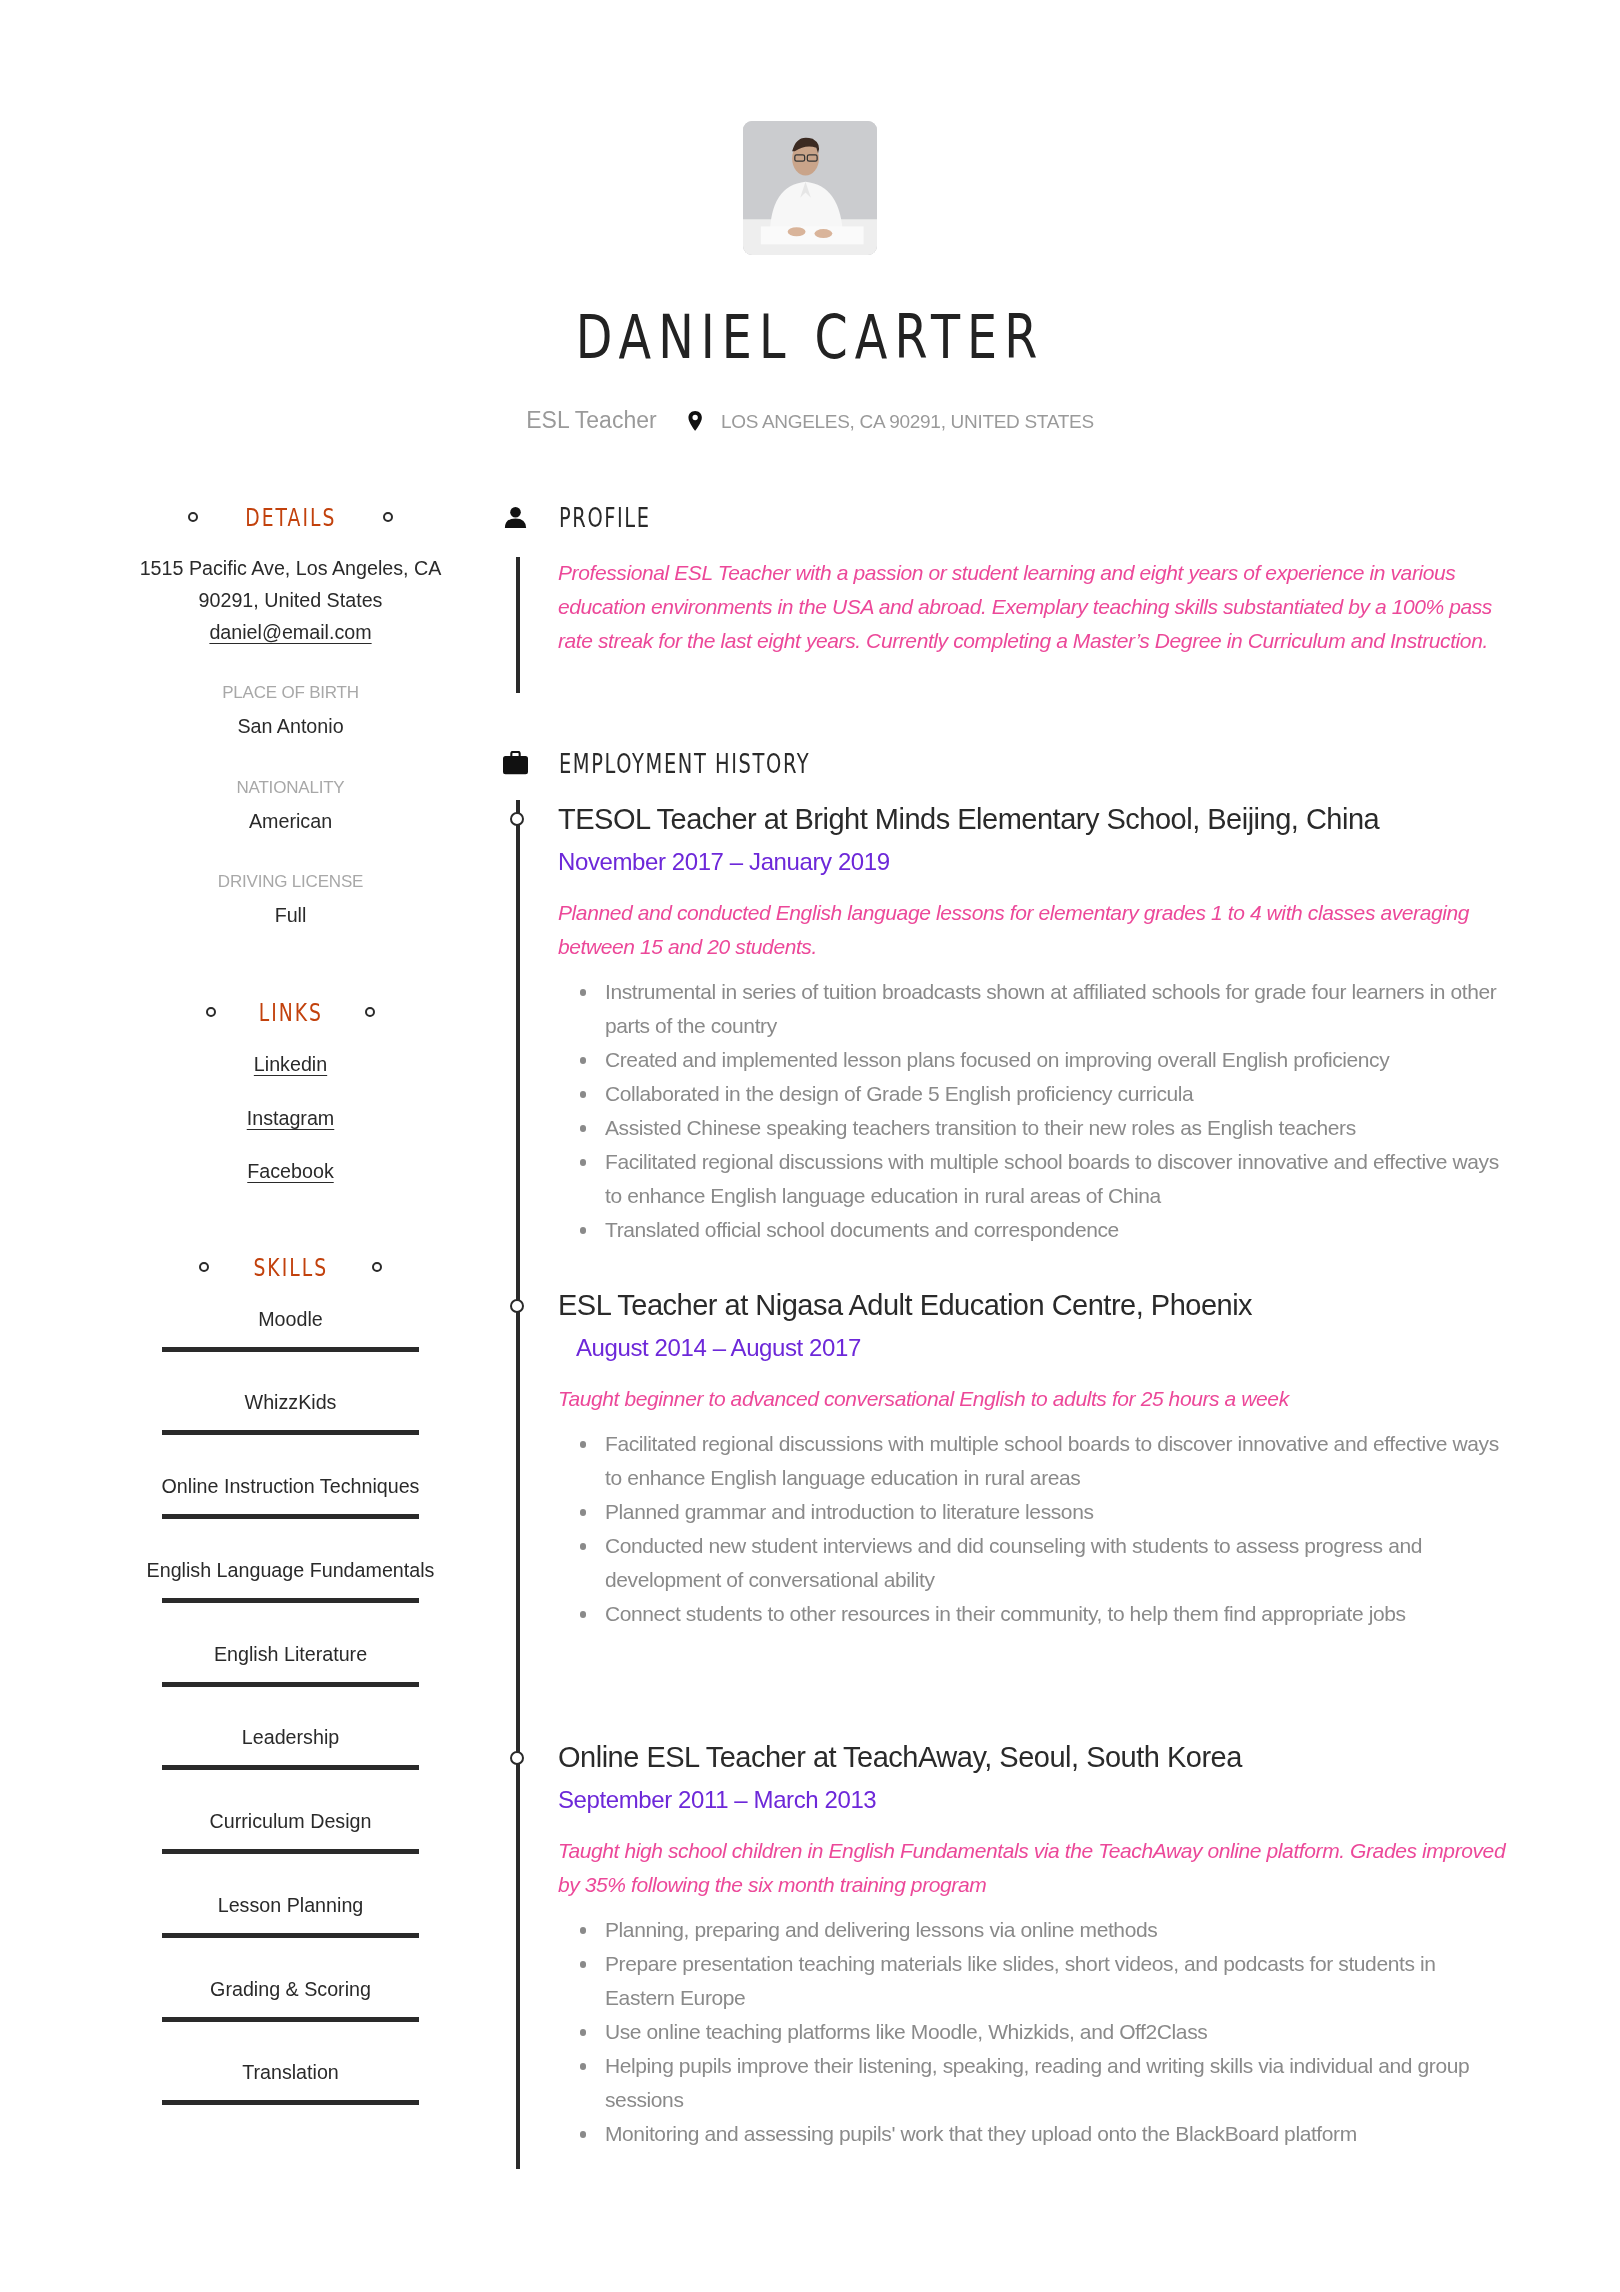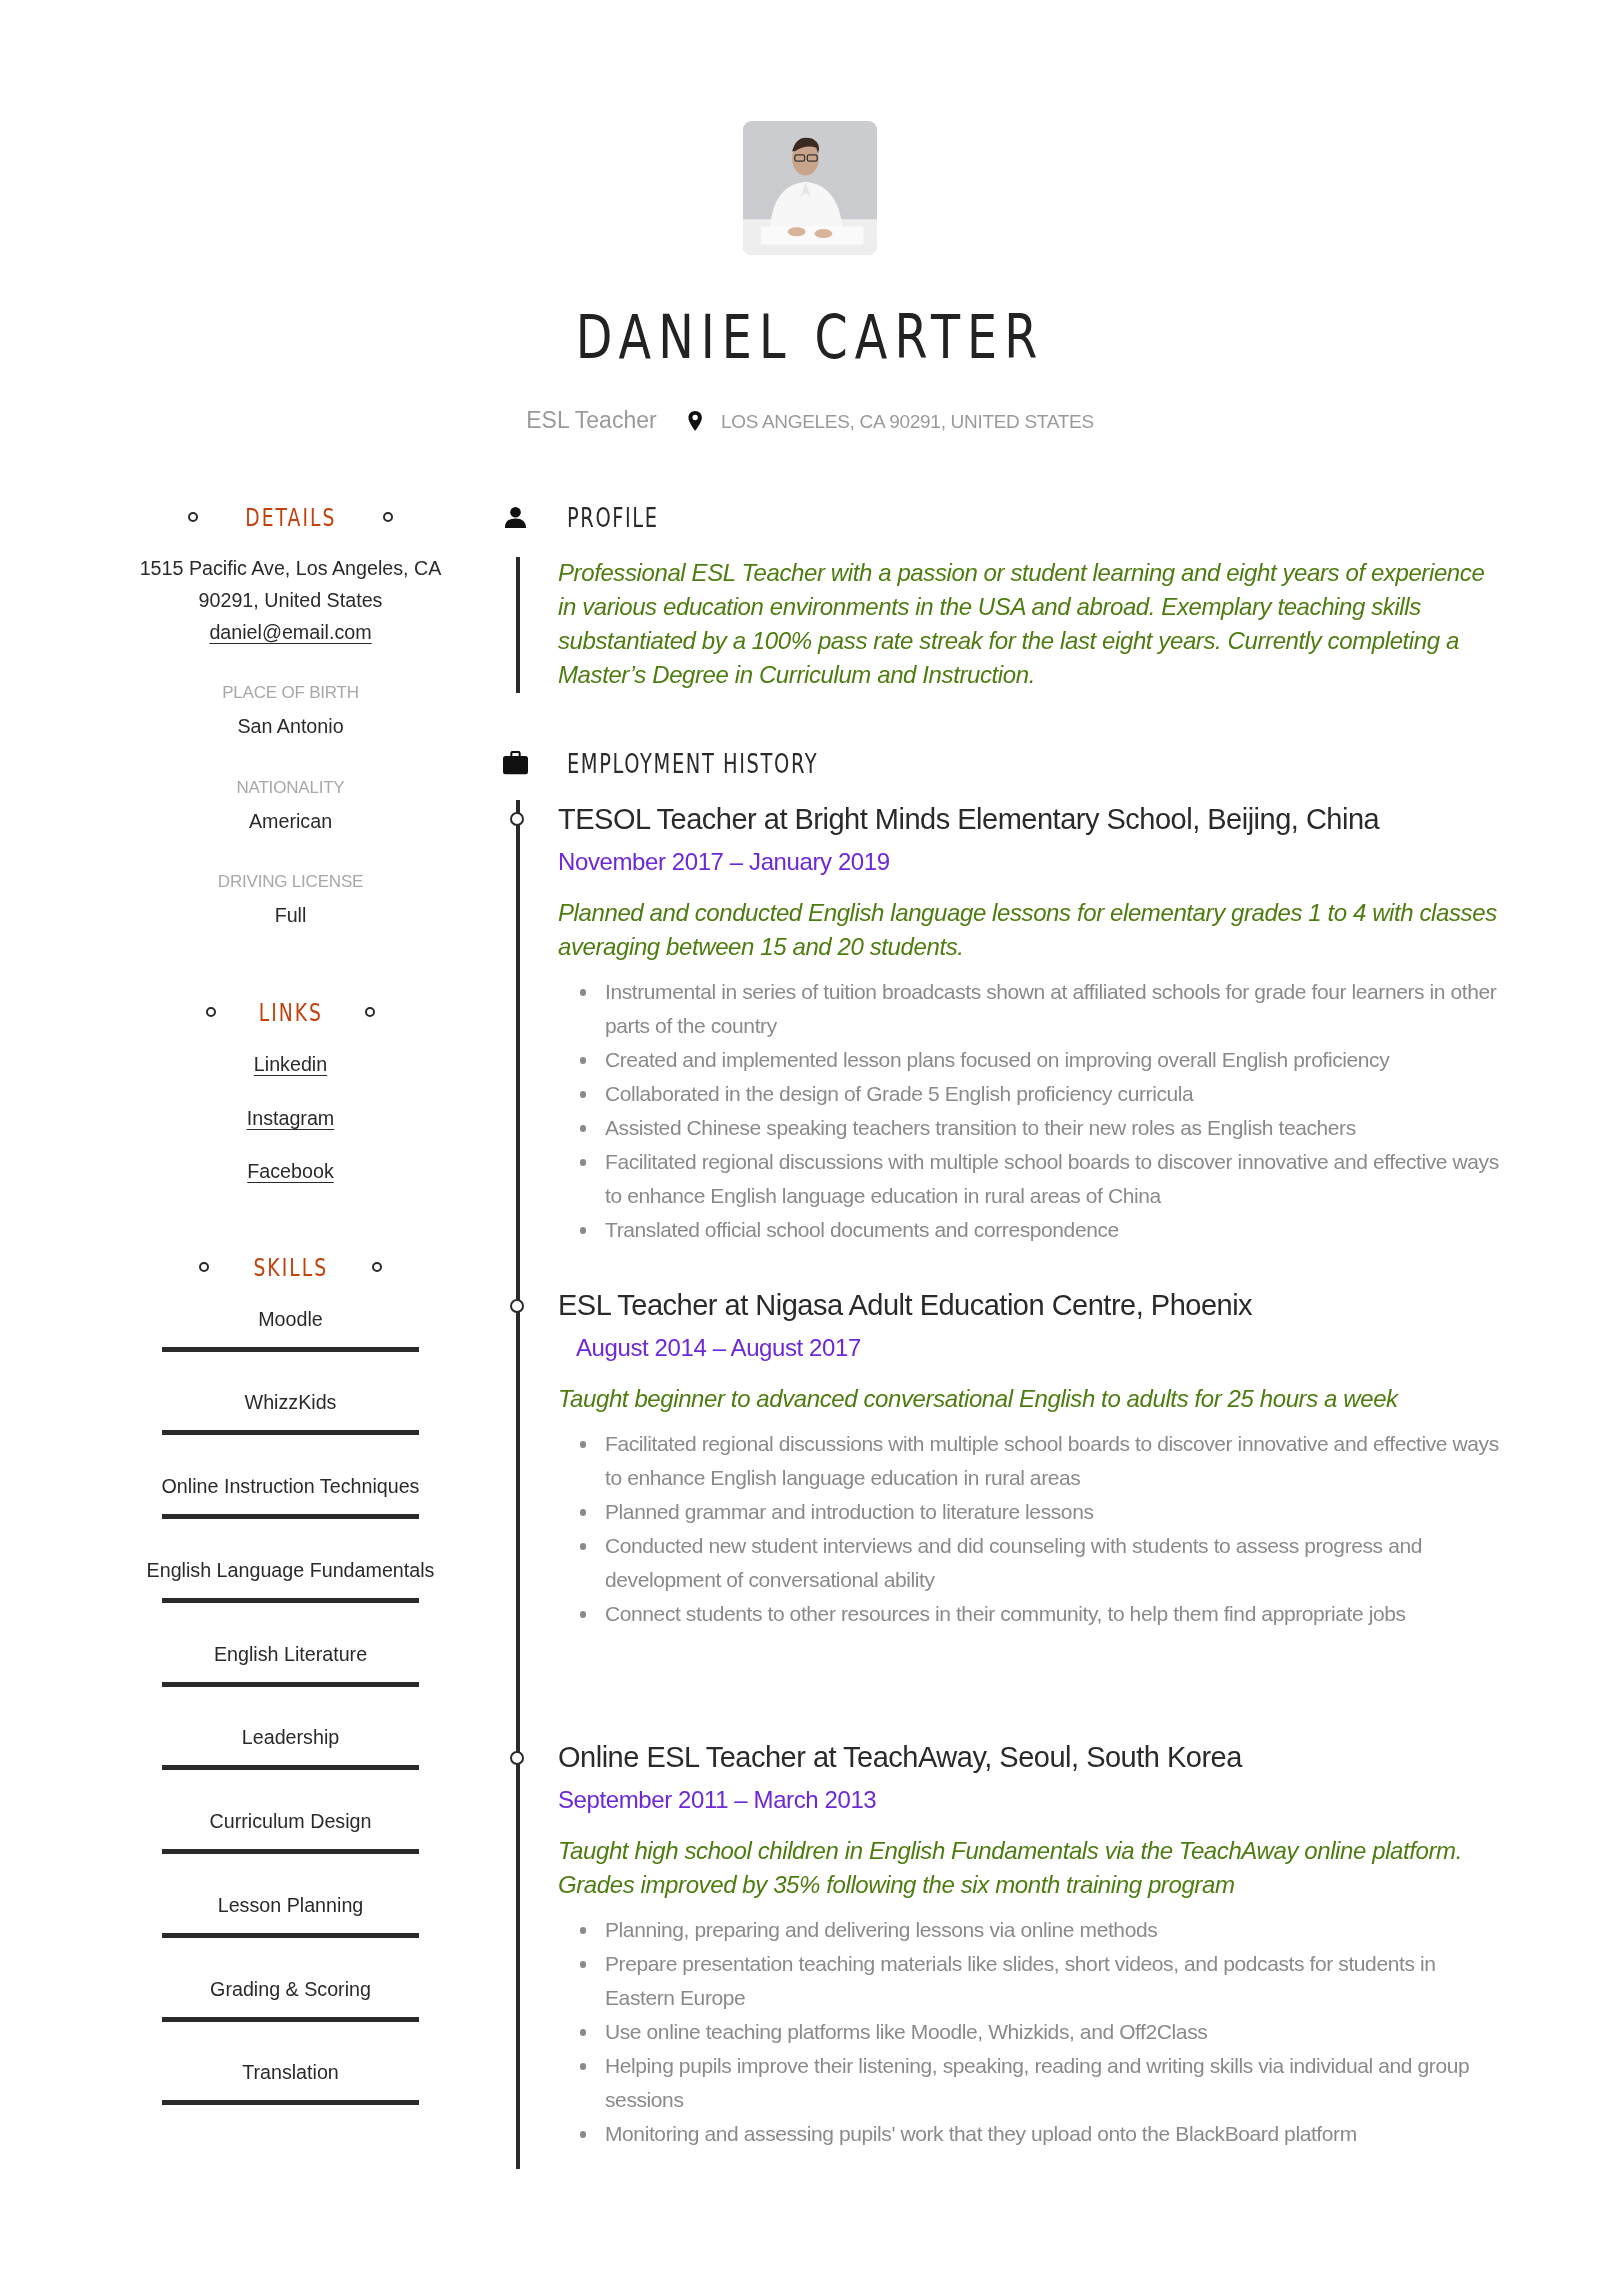--- a/index.html
+++ b/index.html
@@ -27,26 +27,26 @@
   .ring { width:9.9px; height:9.9px; border:2.2px solid #2a2a2a; border-radius:50%; box-sizing:border-box; display:inline-block; }
   .ltext { font-size:19.7px; line-height:32px; color:#2a2a2a; }
   .lab { font-size:17px; color:#a8a8a8; letter-spacing:-0.2px; line-height:27px; }
   .link { font-size:19.7px; color:#2a2a2a; text-decoration:underline; text-underline-offset:3.6px; line-height:32px; cursor:pointer;margin-top:36px; }
 
   .skill { left:134px; width:313px; text-align:center; }
   .skill .n { font-size:19.7px; line-height:30px; color:#2a2a2a; }
   .skill .bar { position:absolute; left:28px; width:257px; height:5.4px; background:#2a2a2a; top:43px; }
 
   
-  .rhead { left:502px; height:39px; display:flex; align-items:center;gap:8px; }
+  .rhead { left:502px; height:39px; display:flex; align-items:center; }
   .rhead .ic { width:27px; height:27px; display:flex; align-items:center; justify-content:center; margin-right:29.6px; }
   .rhead .t { font-family:"DejaVu Sans", sans-serif; font-size:27px; letter-spacing:2.2px; color:#2a2a2a;
               transform:scaleX(0.72); transform-origin:0 50%; display:inline-block; white-space:nowrap; }
   .rtext { left:558px; width:949px; }
-  .italic { font-style:italic; color:#4d7c0f; font-size:24px; line-height:34px; letter-spacing:-0.4px; }
+  .italic { font-style:italic; color:#ec4899; font-size:21px; line-height:34px; letter-spacing:-0.4px; }
   .jtitle { font-size:29px; color:#2a2a2a; line-height:39px; letter-spacing:-0.5px; }
   .jdate { font-size:24px; color:#6d28d9; line-height:36px; letter-spacing:-0.4px; }
   ul.bul { margin:0; padding:0 0 0 47px; list-style:none; }
   ul.bul li { position:relative; font-size:21px; color:#8a8a8a; line-height:34px; letter-spacing:-0.4px; }
   ul.bul li::before { content:""; position:absolute; left:-25px; top:14.3px; width:6.3px; height:6.3px; border-radius:50%; background:#8a8a8a; }
 
   #profile-bar { left:516px; top:557px; width:3.6px; height:136px; background:#2a2a2a; }
   #timeline { left:516px; top:800px; width:3.6px; height:1369px; background:#2a2a2a; }
   .node { width:14.3px; height:14.3px; border:2.7px solid #2a2a2a; background:#fff; border-radius:50%; box-sizing:border-box; left:510px; }
 </style>

